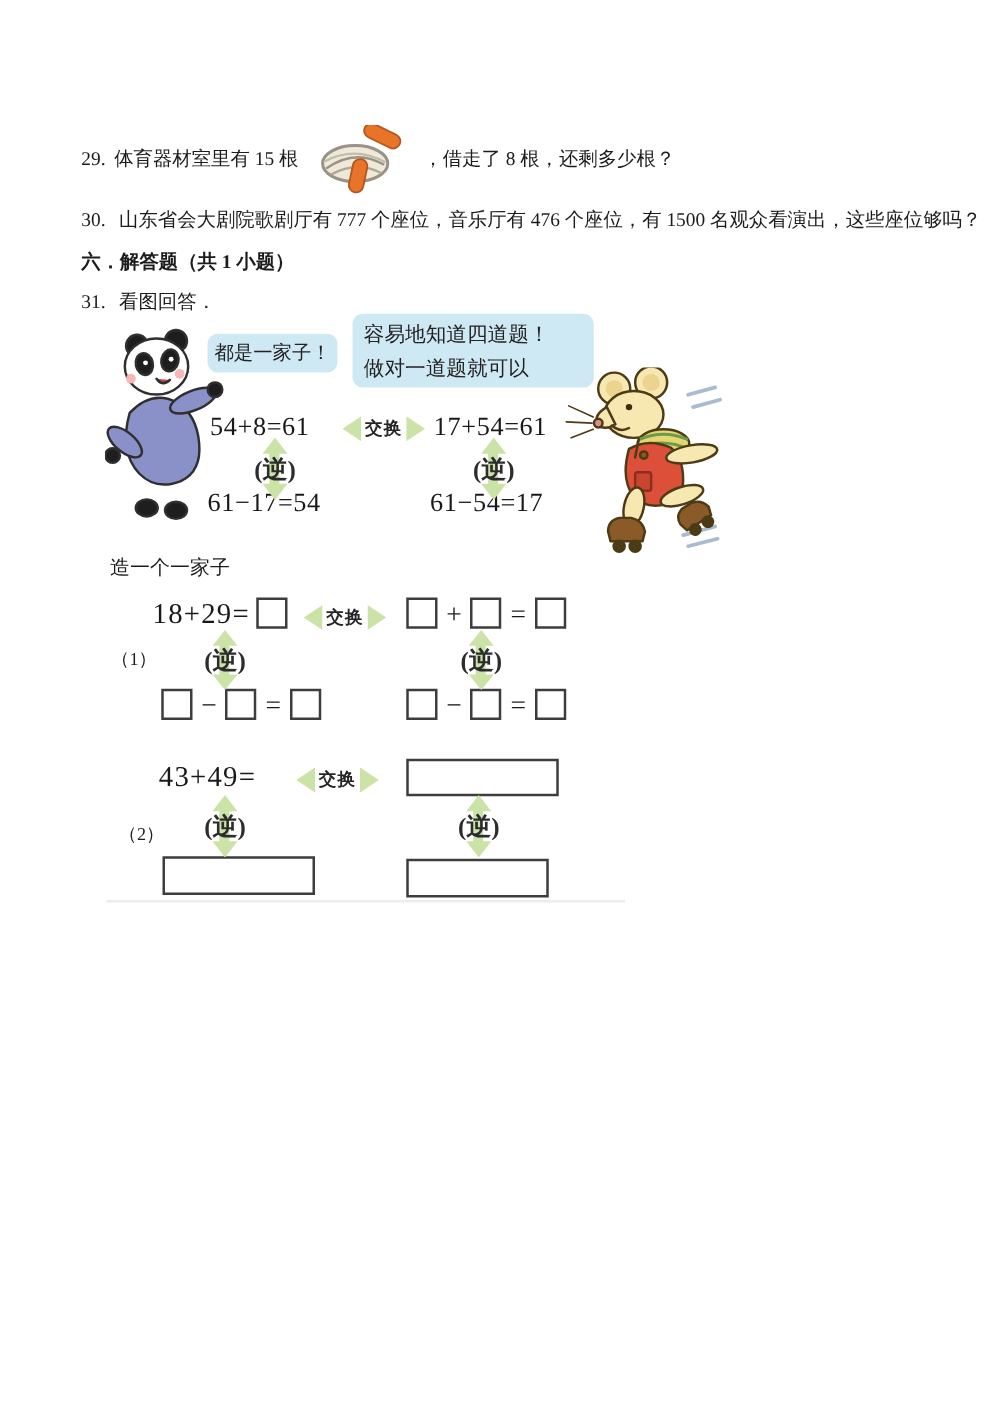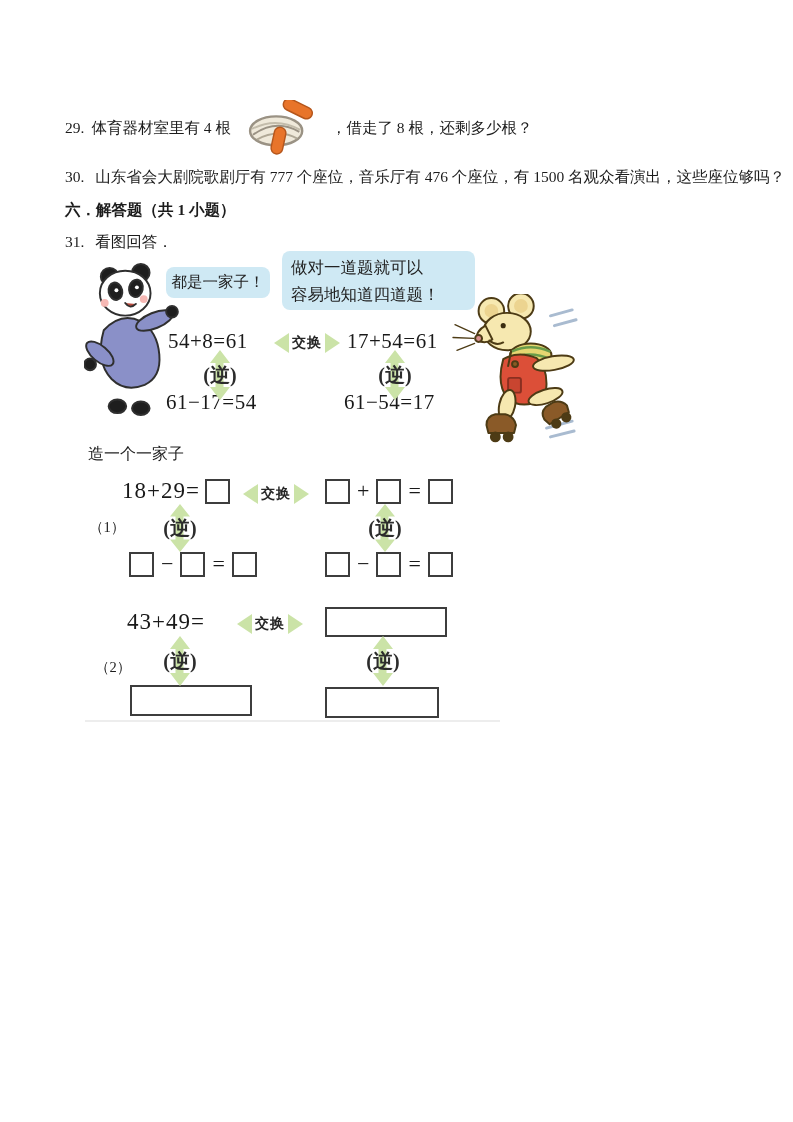--- a/index.html
+++ b/index.html
@@ -31,37 +31,37 @@
   .tri { display:block; }
 
   .inv { position:absolute; width:44px; display:flex; align-items:center; justify-content:center; }
   .inv .varrow { position:absolute; left:50%; top:0; transform:translateX(-50%); z-index:1; }
   .inv-label { position:relative; z-index:2; font-size:20px; font-weight:bold; color:#2c2c2c; white-space:nowrap; }
 
   
   .ex { position:absolute; width:414px; }
   .ex1 { left:85px; top:474px; height:114px; }
   .ex2 { left:85px; top:598px; height:128px; }
-  .brow { position:absolute; display:flex; align-items:flex-end; gap:5px; }
+  .brow { position:absolute; display:flex; align-items:flex-start; gap:5px; }
   .lead { font-size:23px; letter-spacing:1px; color:#191919; white-space:nowrap; }
   .op { font-size:22px; color:#191919; margin:0 2px; }
   .abox { display:inline-block; width:25px; height:25px; border:2px solid #3d3d3d; background:#fff; box-sizing:border-box; }
   .rect-box { position:absolute; border:2px solid #3d3d3d; background:#fff; box-sizing:border-box; }
   .ex-label { position:absolute; font-size:14.5px; color:#1c1c1c; white-space:nowrap; }
   .builder-title { position:absolute; left:88px; top:444px; font-size:16px; color:#1c1c1c; }
   .faint-line { position:absolute; left:85px; top:720px; width:415px; height:2px; background:#ededed; }
 </style>
 </head>
 <body>
 
 <div class="page">
 
   <div class="q-line q29-row" style="left:65px; top:100px;">
     <span class="qnum">29.</span>
-    <span>体育器材室里有 4 根</span>
+    <span>体育器材室里有 15 根</span>
     <svg class="rope-svg" width="86" height="56" viewBox="0 0 88 58">
       <ellipse cx="40" cy="32" rx="27" ry="15" fill="#efe9da" stroke="#9a9284" stroke-width="2.5"></ellipse>
       <path d="M16 36 q24 -17 48 -3" stroke="#9a9284" stroke-width="2" fill="none"></path>
       <path d="M15 30 q25 -13 50 1" stroke="#c3bcab" stroke-width="2" fill="none"></path>
       <path d="M20 41 q22 -12 42 -1" stroke="#b0a896" stroke-width="2" fill="none"></path>
       <g transform="rotate(26 62 10)">
         <rect x="46" y="3" width="32" height="12" rx="6" fill="#e8742a" stroke="#b5561c" stroke-width="1.5"></rect>
       </g>
       <g transform="rotate(12 42 44)">
         <rect x="36" y="28" width="12" height="28" rx="6" fill="#e8742a" stroke="#b5561c" stroke-width="1.5"></rect>
@@ -105,22 +105,22 @@
         <circle cx="6" cy="105" r="6" fill="#1e1e1e"></circle>
         <ellipse cx="34" cy="148" rx="9" ry="7" fill="#1e1e1e"></ellipse>
         <ellipse cx="58" cy="150" rx="9" ry="7" fill="#1e1e1e"></ellipse>
       </g>
     </svg>
 
     <div class="bubble bubble1">
       <span>都是一家子！</span>
     </div>
     <div class="bubble bubble2">
+      <span>容易地知道四道题！</span>
       <span>做对一道题就可以</span>
-      <span>容易地知道四道题！</span>
     </div>
 
     <div class="eq" style="left:88px; top:81px;">54+8=61</div>
     <div class="eq" style="left:267px; top:81px;">17+54=61</div>
     <div class="eq" style="left:86px; top:142px;">61−17=54</div>
     <div class="eq" style="left:264px; top:142px;">61−54=17</div>
 
     <div class="swap" style="left:194px; top:85px;">
       <svg class="tri" width="15" height="20" viewBox="0 0 15 20">
           <polygon points="15,0 0,10 15,20" fill="#cbe3a7"></polygon>

